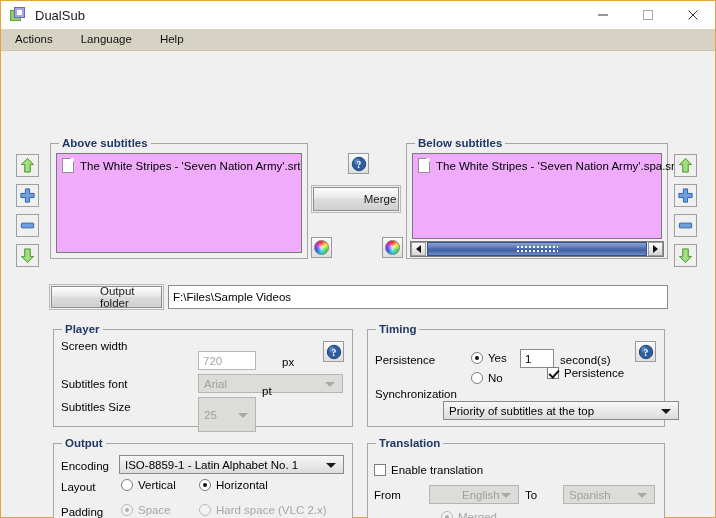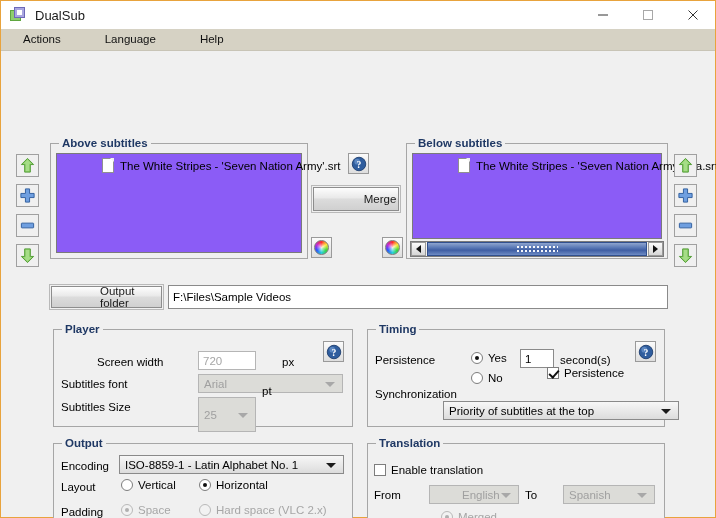--- a/index.html
+++ b/index.html
@@ -73,21 +73,21 @@
   
   .menubar {
     height: 22px;
     background: #d6d2c4;
     display: flex;
     align-items: center;
     border-bottom: 1px solid #c8c4b6;
     flex: none;
   }
   .menu-item {
-    padding: 0 22px;
+    padding: 0 14px;
     line-height: 21px;
     font-size: 11.5px;
     color: #111;
   }
   
   .client {
     flex: 1;
     position: relative;
     background: #f0f0f0;
   }
@@ -115,23 +115,22 @@
     top: -7px; left: 8px;
     background: #f0f0f0;
     padding: 0 3px;
     font-weight: bold;
     font-size: 11.5px;
     color: #1f3864;
   }
   
   .listpanel {
     position: absolute;
-    background: #8b5cf6;
+    background: #f0abfc;
     border: 1px solid #7a7a7a;
-    padding-left: 40px;
   }
   .file-row {
     display: flex;
     align-items: center;
     padding: 4px 0 0 5px;
     gap: 6px;
   }
   .file-icon {
     width: 12px; height: 15px;
     background: #ffffff;
@@ -459,21 +458,21 @@
     <div class="input" style="position:absolute; left:167px; top:234px; width:500px; height:24px;">F:\Files\Sample Videos</div>
 
     <div class="group" style="left:52px; top:278px; width:300px; height:98px;">
       <div class="legend">Player</div>
     </div>
     <div class="helpbtn" style="position:absolute; left:322px; top:290px;">
       <svg width="16" height="16">
           <use href="#ico-help"></use>
         </svg>
     </div>
-    <div class="lbl" style="left:60px; top:305px;margin-left:36px;">Screen width</div>
+    <div class="lbl" style="left:60px; top:289px;">Screen width</div>
     <div class="input disabled" style="position:absolute; left:197px; top:300px; width:58px; height:19px;">720</div>
     <div class="lbl" style="left:261px; top:305px;padding-left:20px;">px</div>
 
     <div class="lbl" style="left:60px; top:327px;">Subtitles font</div>
     <div class="combo disabled" style="position:absolute; left:197px; top:323px; width:145px; height:19px;">
       <span>Arial</span>
       <span class="arrow"></span>
     </div>
 
     <div class="lbl" style="left:60px; top:350px;">Subtitles Size</div>

